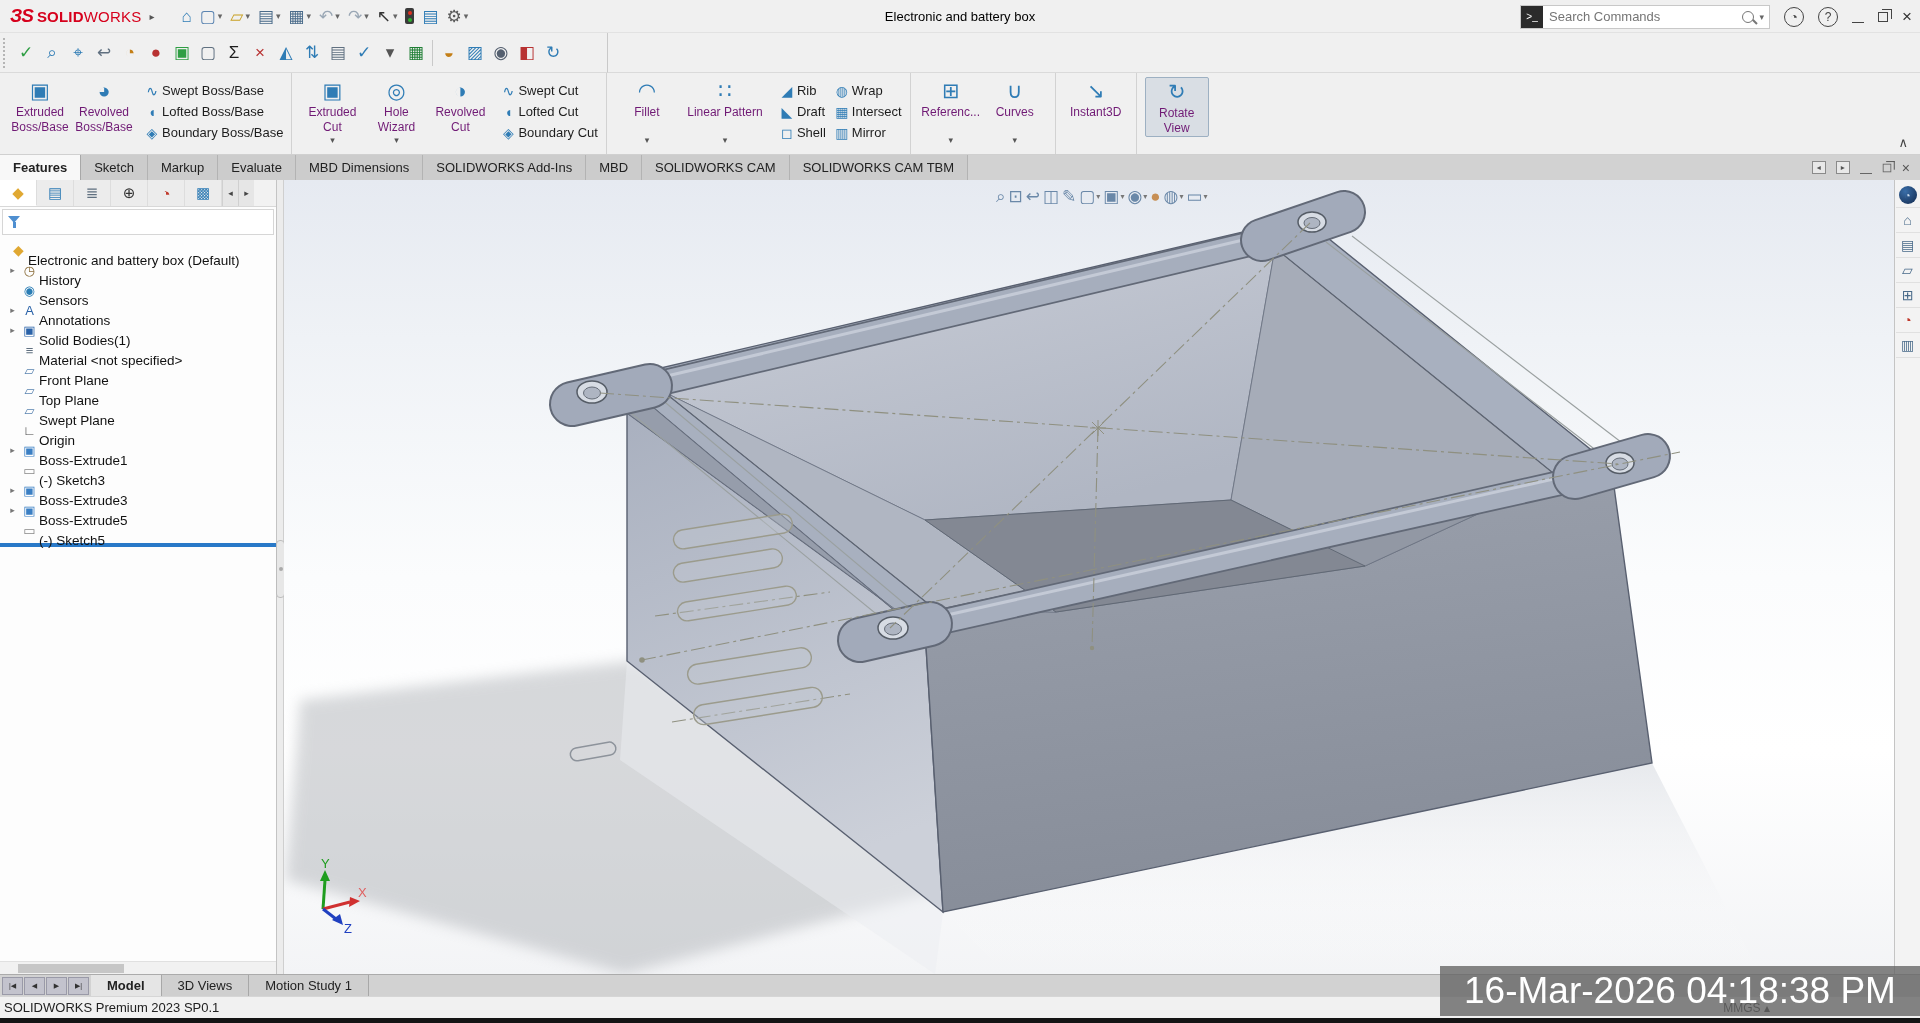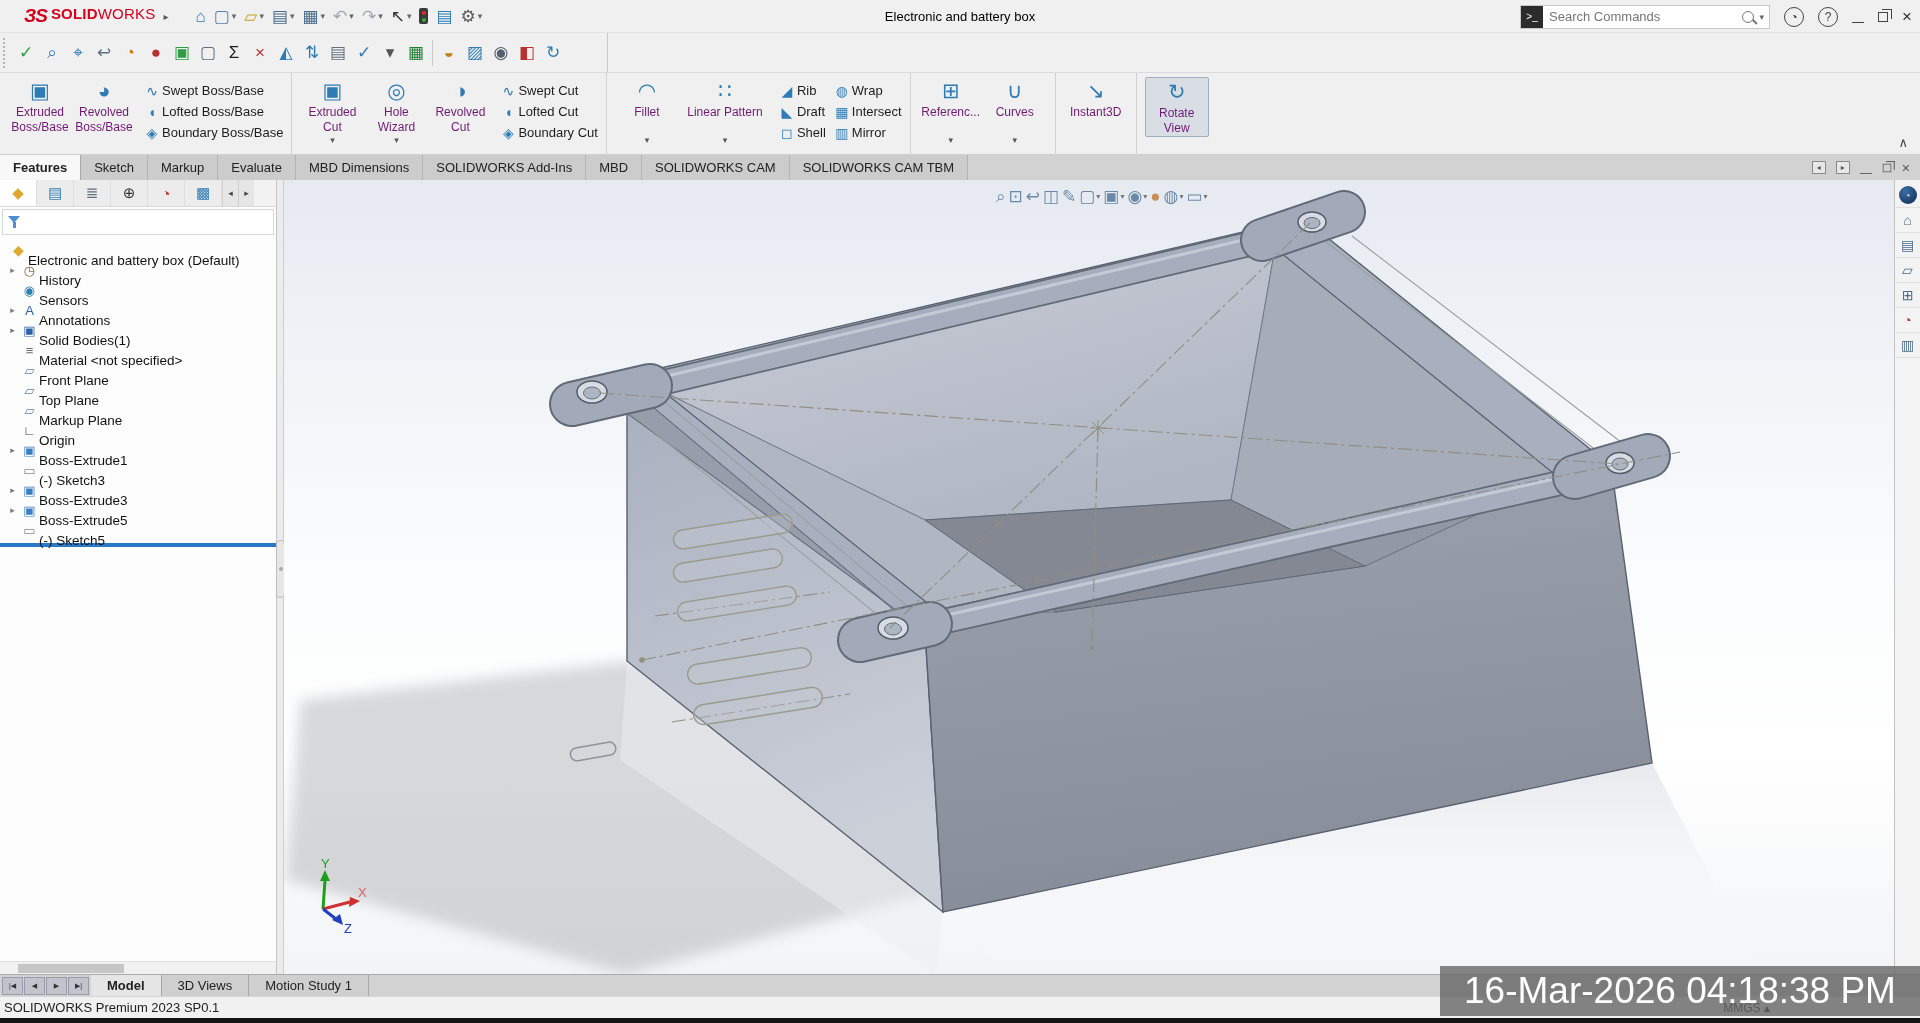--- a/index.html
+++ b/index.html
@@ -1,21 +1,21 @@
 <!DOCTYPE html>
 <html><head>
 <meta charset="utf-8">
 <style>
   * { margin:0; padding:0; box-sizing:border-box; }
   html,body { width:1920px; height:1023px; overflow:hidden; font-family:"Liberation Sans",sans-serif; background:#f0f0f0; }
   .app { position:relative; width:1920px; height:1023px; }
 
   
   .titlebar { position:absolute; top:0; left:0; right:0; height:33px; background:#f0f0f0; display:flex; align-items:center; border-bottom:1px solid #e2e2e2; }
-  .brand { display:flex; align-items:flex-start; margin-left:24px; }
+  .brand { display:flex; align-items:center; margin-left:10px; }
   .brand .logo3s { color:#d6001c; font-weight:bold; font-style:italic; font-size:19px; letter-spacing:-1px; margin-right:4px; }
   .brand .bname { color:#d6001c; font-size:15px; font-weight:bold; letter-spacing:.2px; }
   .brand .bname .lt { font-weight:normal; }
   .flyout { color:#555; font-size:10px; margin:0 10px 0 8px; }
   .qtb { display:flex; align-items:center; gap:2px; margin-left:14px; }
   .qbtn { display:flex; align-items:center; height:26px; padding:0 3px; border-radius:2px; }
   .qbtn .g { font-size:17px; line-height:1; }
   .qbtn .car { font-size:9px; color:#666; margin-left:2px; }
   .traffic { width:9px; height:16px; background:#3a3a3a; border-radius:2px; position:relative; }
   .traffic::before,.traffic::after { content:""; position:absolute; left:2.5px; width:4px; height:4px; border-radius:50%; }
@@ -417,21 +417,21 @@
             <span class="tlabel">Front Plane</span>
           </div>
         <div class="trow">
             <span class="tw"></span>
             <span class="tico" style="color: rgb(91, 132, 177);">▱</span>
             <span class="tlabel">Top Plane</span>
           </div>
         <div class="trow">
             <span class="tw"></span>
             <span class="tico" style="color: rgb(91, 132, 177);">▱</span>
-            <span class="tlabel">Markup Plane</span>
+            <span class="tlabel">Swept Plane</span>
           </div>
         <div class="trow">
             <span class="tw"></span>
             <span class="tico" style="color: rgb(68, 68, 68);">∟</span>
             <span class="tlabel">Origin</span>
           </div>
         <div class="trow">
             <span class="tw">▸</span>
             <span class="tico" style="color: rgb(59, 127, 196);">▣</span>
             <span class="tlabel">Boss-Extrude1</span>

